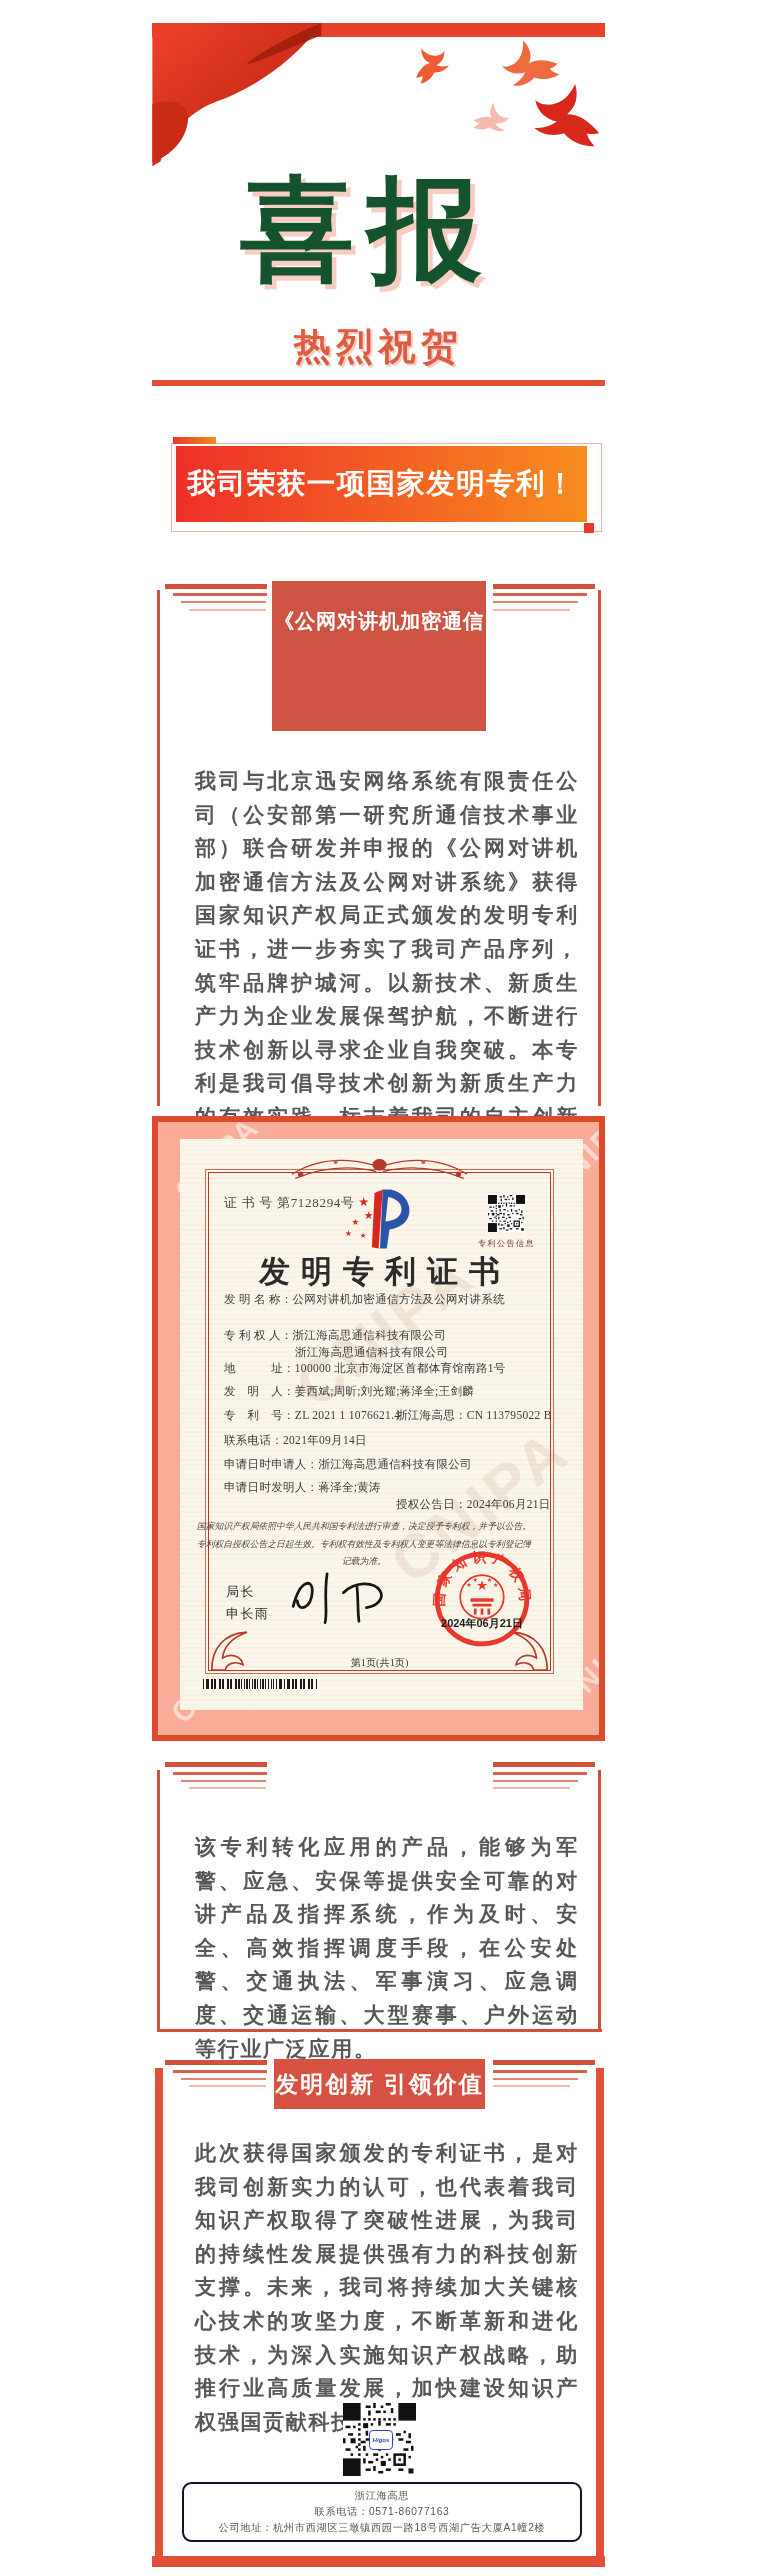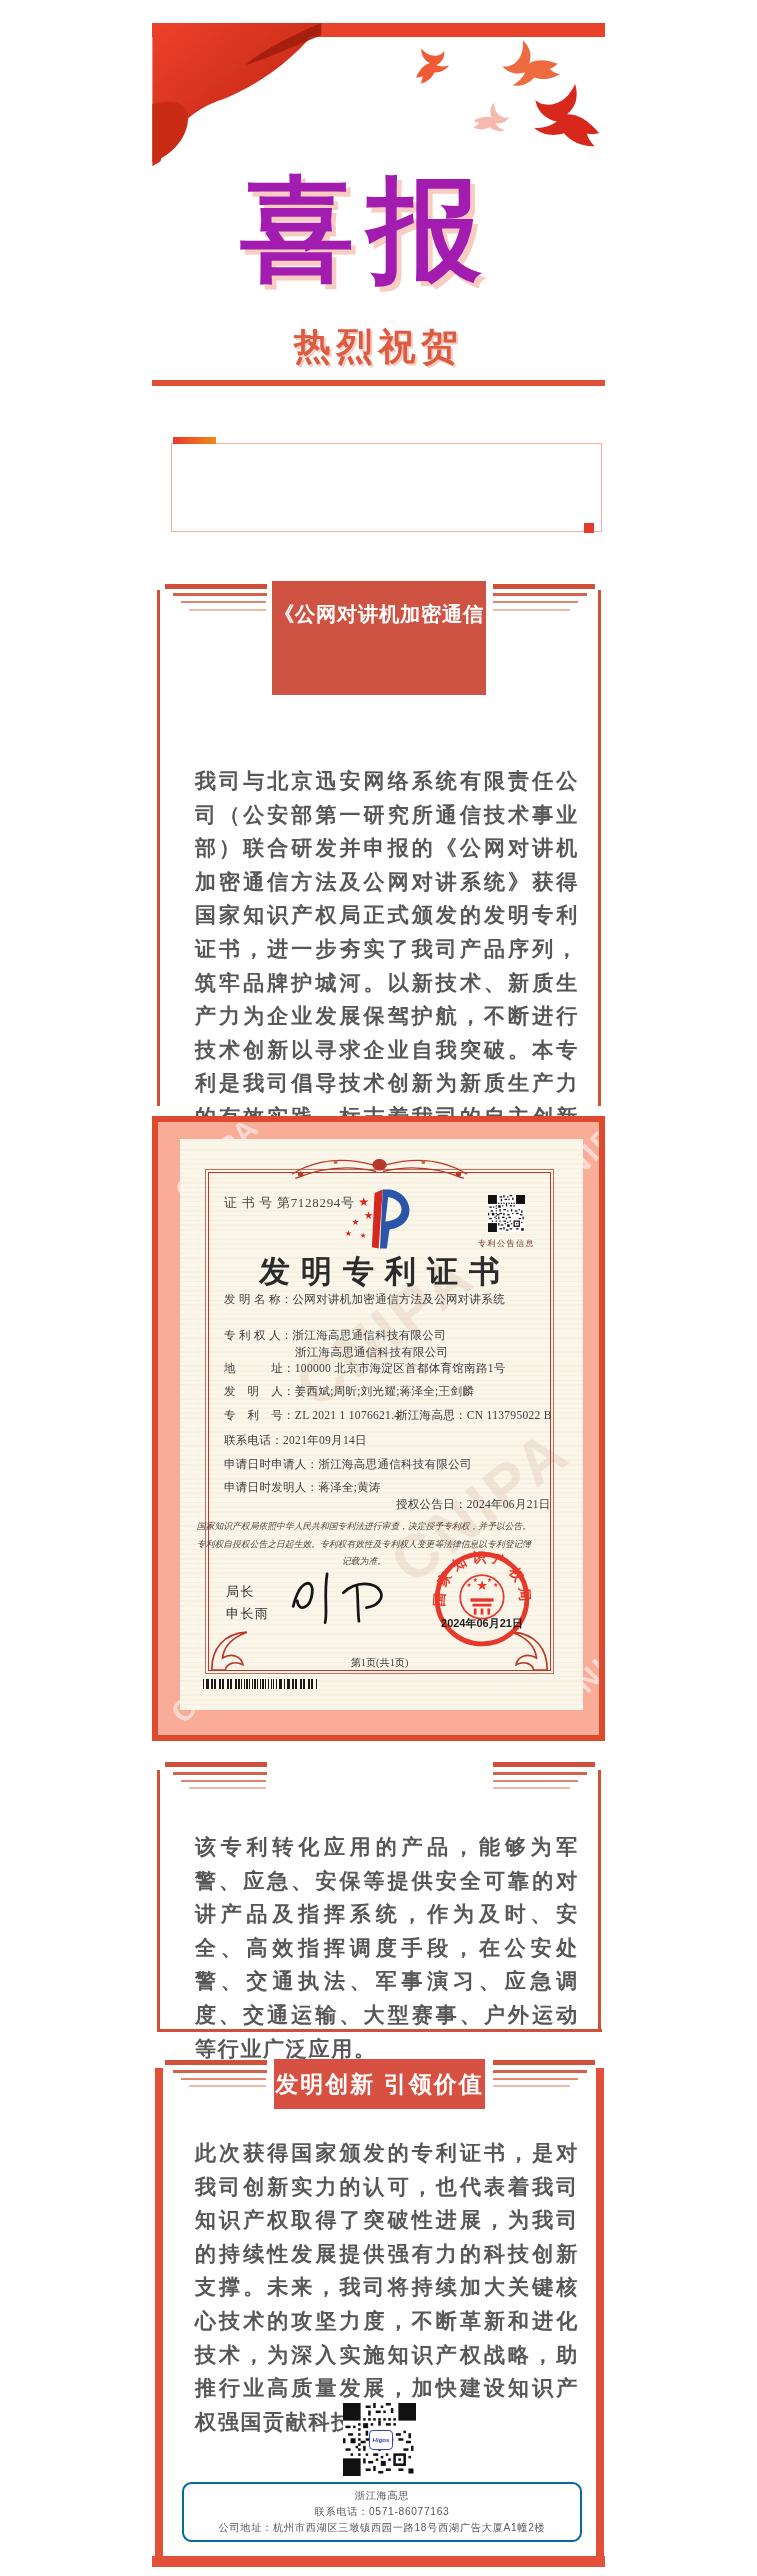--- a/index.html
+++ b/index.html
@@ -2,42 +2,42 @@
 <html style="font-size:11px"><head>
 <meta charset="utf-8">
 <style>
   html,body{margin:0;padding:0;background:#ffffff;}
   body{font-family:"Liberation Sans",sans-serif;}
   #poster{position:relative;width:757px;height:2576px;margin:0 auto;background:#fff;overflow:hidden;}
   .abs{position:absolute;}
   
   .topbar{left:152px;top:23px;width:453px;height:14.2px;background:#e8422b;}
   .big-title{left:0;top:173px;width:735px;text-align:center;font-size:114px;font-weight:bold;
-    color:#a21caf;letter-spacing:13.6px;text-shadow:4.7px 4.7px 0 #f8ccc0;line-height:1;}
+    color:#14532d;letter-spacing:13.6px;text-shadow:4.7px 4.7px 0 #f8ccc0;line-height:1;}
   .sub-title{left:0;top:328px;width:757px;text-align:center;font-size:37px;font-weight:bold;
     color:#dd5b41;letter-spacing:5.4px;text-shadow:2px 2px 0 #f8ccc0;line-height:1;}
   .divider{left:152px;top:380px;width:453px;height:6.1px;background:#e05036;}
   
   .banner-outline{left:171px;top:443px;width:429px;height:87px;border:0.7px solid #f2b19e;}
   .banner-accent{left:173px;top:437px;width:43px;height:6.8px;background:linear-gradient(90deg,#e8392c,#f08a1e);}
   .banner{left:176px;top:446px;width:411px;height:76px;background:linear-gradient(90deg,#ee2f28,#f78c1f);
     display:flex;align-items:center;justify-content:center;color:#fff;font-size:28.5px;font-weight:bold;letter-spacing:1.4px;}
   .banner-square{left:584px;top:523px;width:10.2px;height:10.2px;background:#e8392c;}
   
   .vline{width:2.7px;background:#d0503a;}
   .vline-thick{width:7.5px;background:#e2503a;}
   .hline{height:2.7px;background:#d0503a;}
   .deco-l1{height:4.7px;background:#d0503a;}
   .deco-l2{height:2.7px;background:#d0503a;opacity:.9;}
   .deco-l3{height:2px;background:#df8570;}
   .deco-l4{height:2px;background:#f0b9aa;}
   .sec-box{background:#d65141;color:#fff;display:flex;align-items:center;justify-content:center;
     font-weight:bold;letter-spacing:2px;}
-  .title-box{left:272px;top:581px;width:214px;height:114px;background:#ce5343;color:#fff;
-    text-align:center;font-size:20.3px;font-weight:bold;line-height:2.3;padding-top:10px;box-sizing:border-box;letter-spacing:0.7px;}
+  .title-box{left:272px;top:581px;width:214px;height:150px;background:#ce5343;color:#fff;
+    text-align:center;font-size:20.3px;font-weight:bold;line-height:2.3;padding-top:17px;box-sizing:border-box;letter-spacing:0.7px;}
   .para{font-size:21px;font-weight:700;color:#575757;line-height:1.6;letter-spacing:1.7px;text-align:justify;}
   
   .cert-outer{left:152px;top:1116px;width:453px;height:625px;background:#f9ac97;border:6.1px solid #de4a2e;box-sizing:border-box;overflow:hidden;}
   .cert-card{left:180px;top:1139px;width:403px;height:571px;background:#faf6ea;
     background-image:repeating-linear-gradient(0deg,rgba(210,120,100,0.05) 0 1.4px,transparent 1.4px 4.7px);}
   .cert-inner{left:205px;top:1169px;width:349px;height:505px;border:0.7px solid #cc6b58;box-sizing:border-box;}
   .cert-inner2{position:absolute;left:2px;top:2px;right:2px;bottom:2px;border:1.4px solid #b8392b;}
   .wm{font-weight:bold;color:rgba(255,255,255,0.55);transform:rotate(-45deg);font-size:30px;letter-spacing:2.7px;}
   .wm-cream{font-weight:bold;color:rgba(187,150,120,0.18);transform:rotate(-38deg);font-size:61px;letter-spacing:4.1px;}
   .serif{font-family:Liberation Serif, serif;}
@@ -46,21 +46,21 @@
   .cert-title{left:205px;top:1251px;width:349px;text-align:center;font-size:31px;font-weight:bold;
     color:#2b2b2b;letter-spacing:11px;text-indent:11px;}
   .cert-row{font-size:11.5px;color:#3b3b3b;letter-spacing:0.3px;white-space:nowrap;}
   .legal{left:196px;top:1518px;width:336px;text-align:center;font-size:8.8px;font-style:italic;color:#53463c;line-height:2.0;}
   .director{font-size:13px;color:#2f2f2f;letter-spacing:1.4px;}
   .page-note{left:205px;top:1656px;width:349px;text-align:center;font-size:10.2px;color:#3b3b3b;}
   .barcode{left:203px;top:1679px;width:114px;height:10.2px;
     background:repeating-linear-gradient(90deg,#1a1a1a 0 1.4px,#faf6ea 1.4px 2.7px,#1a1a1a 2.7px 4.7px,#faf6ea 4.7px 5.4px,#1a1a1a 5.4px 6.1px,#faf6ea 6.1px 8.1px);}
   .seal-date{left:431px;top:1616px;width:102px;text-align:center;font-size:11px;font-weight:bold;color:#1c1c1c;letter-spacing:0;}
   
-  .info-box{left:182px;top:2482px;width:396px;height:56px;border:2px solid #0369a1;border-radius:9.5px;background:#fff;
+  .info-box{left:182px;top:2482px;width:396px;height:56px;border:2px solid #0f172a;border-radius:9.5px;background:#fff;
     display:flex;flex-direction:column;align-items:center;justify-content:center;gap:2px;}
   .info-line{font-size:10.2px;color:#555;letter-spacing:0.7px;}
   .bottombar{left:152px;top:2556px;width:453px;height:11px;background:#e2503a;}
 </style>
 </head>
 <body>
 
 <svg width="0" height="0" style="position:absolute">
   <defs>
     <symbol id="bird" viewBox="0 0 100 90">
@@ -177,20 +177,21 @@
   <svg class="abs" style="left:532px;top:80px" width="78" height="70" viewBox="0 0 100 90" fill="#d8281c">
       <use href="#bird" transform="scale(-1,1) translate(-100,0) rotate(-12 50 45)"></use>
     </svg>
 
   <div class="abs big-title">喜报</div>
   <div class="abs sub-title">热烈祝贺</div>
   <div class="abs divider"></div>
 
   <div class="abs banner-outline"></div>
   <div class="abs banner-accent"></div>
+  <div class="abs banner">我司荣获一项国家发明专利！</div>
   <div class="abs banner-square"></div>
 
   <div class="abs vline" style="left:157px;top:590px;height:516px"></div>
   <div class="abs vline" style="left:598px;top:590px;height:516px"></div>
   <div class="abs deco-l1" style="left:165px;top:584px;width:102px"></div>
   <div class="abs deco-l2" style="left:173px;top:593px;width:94px"></div>
   <div class="abs deco-l3" style="left:181px;top:601px;width:85px"></div>
   <div class="abs deco-l4" style="left:189px;top:609px;width:77px"></div>
   <div class="abs deco-l1" style="left:493px;top:584px;width:102px"></div>
   <div class="abs deco-l2" style="left:493px;top:593px;width:94px"></div>

